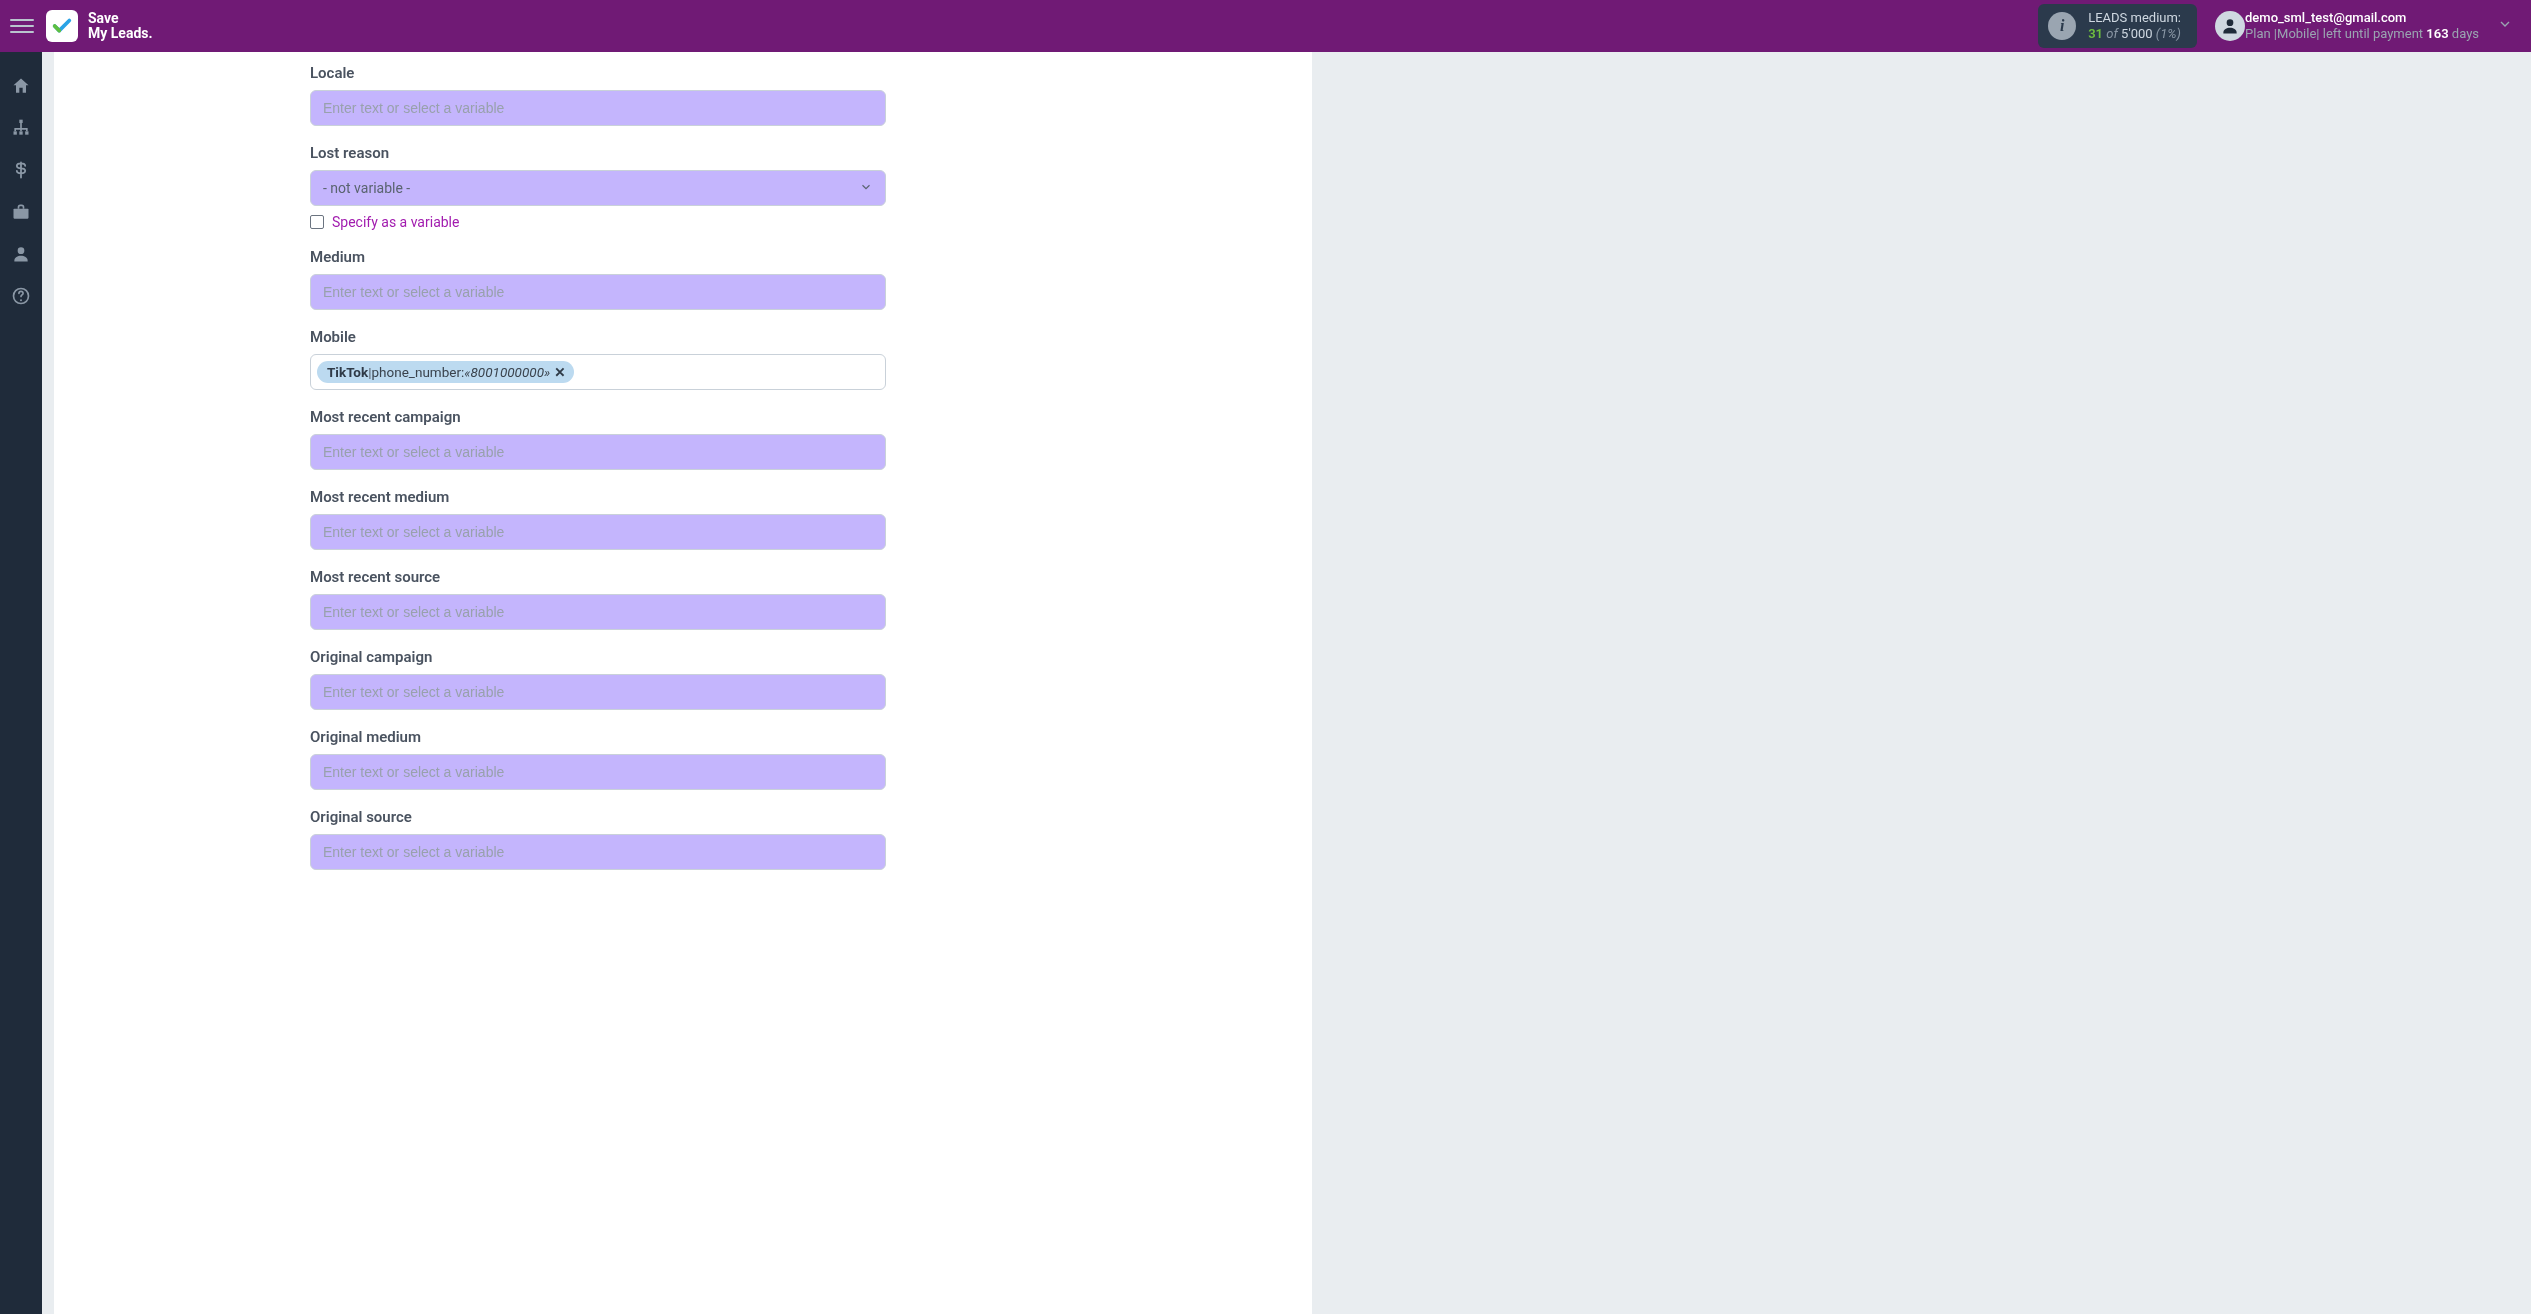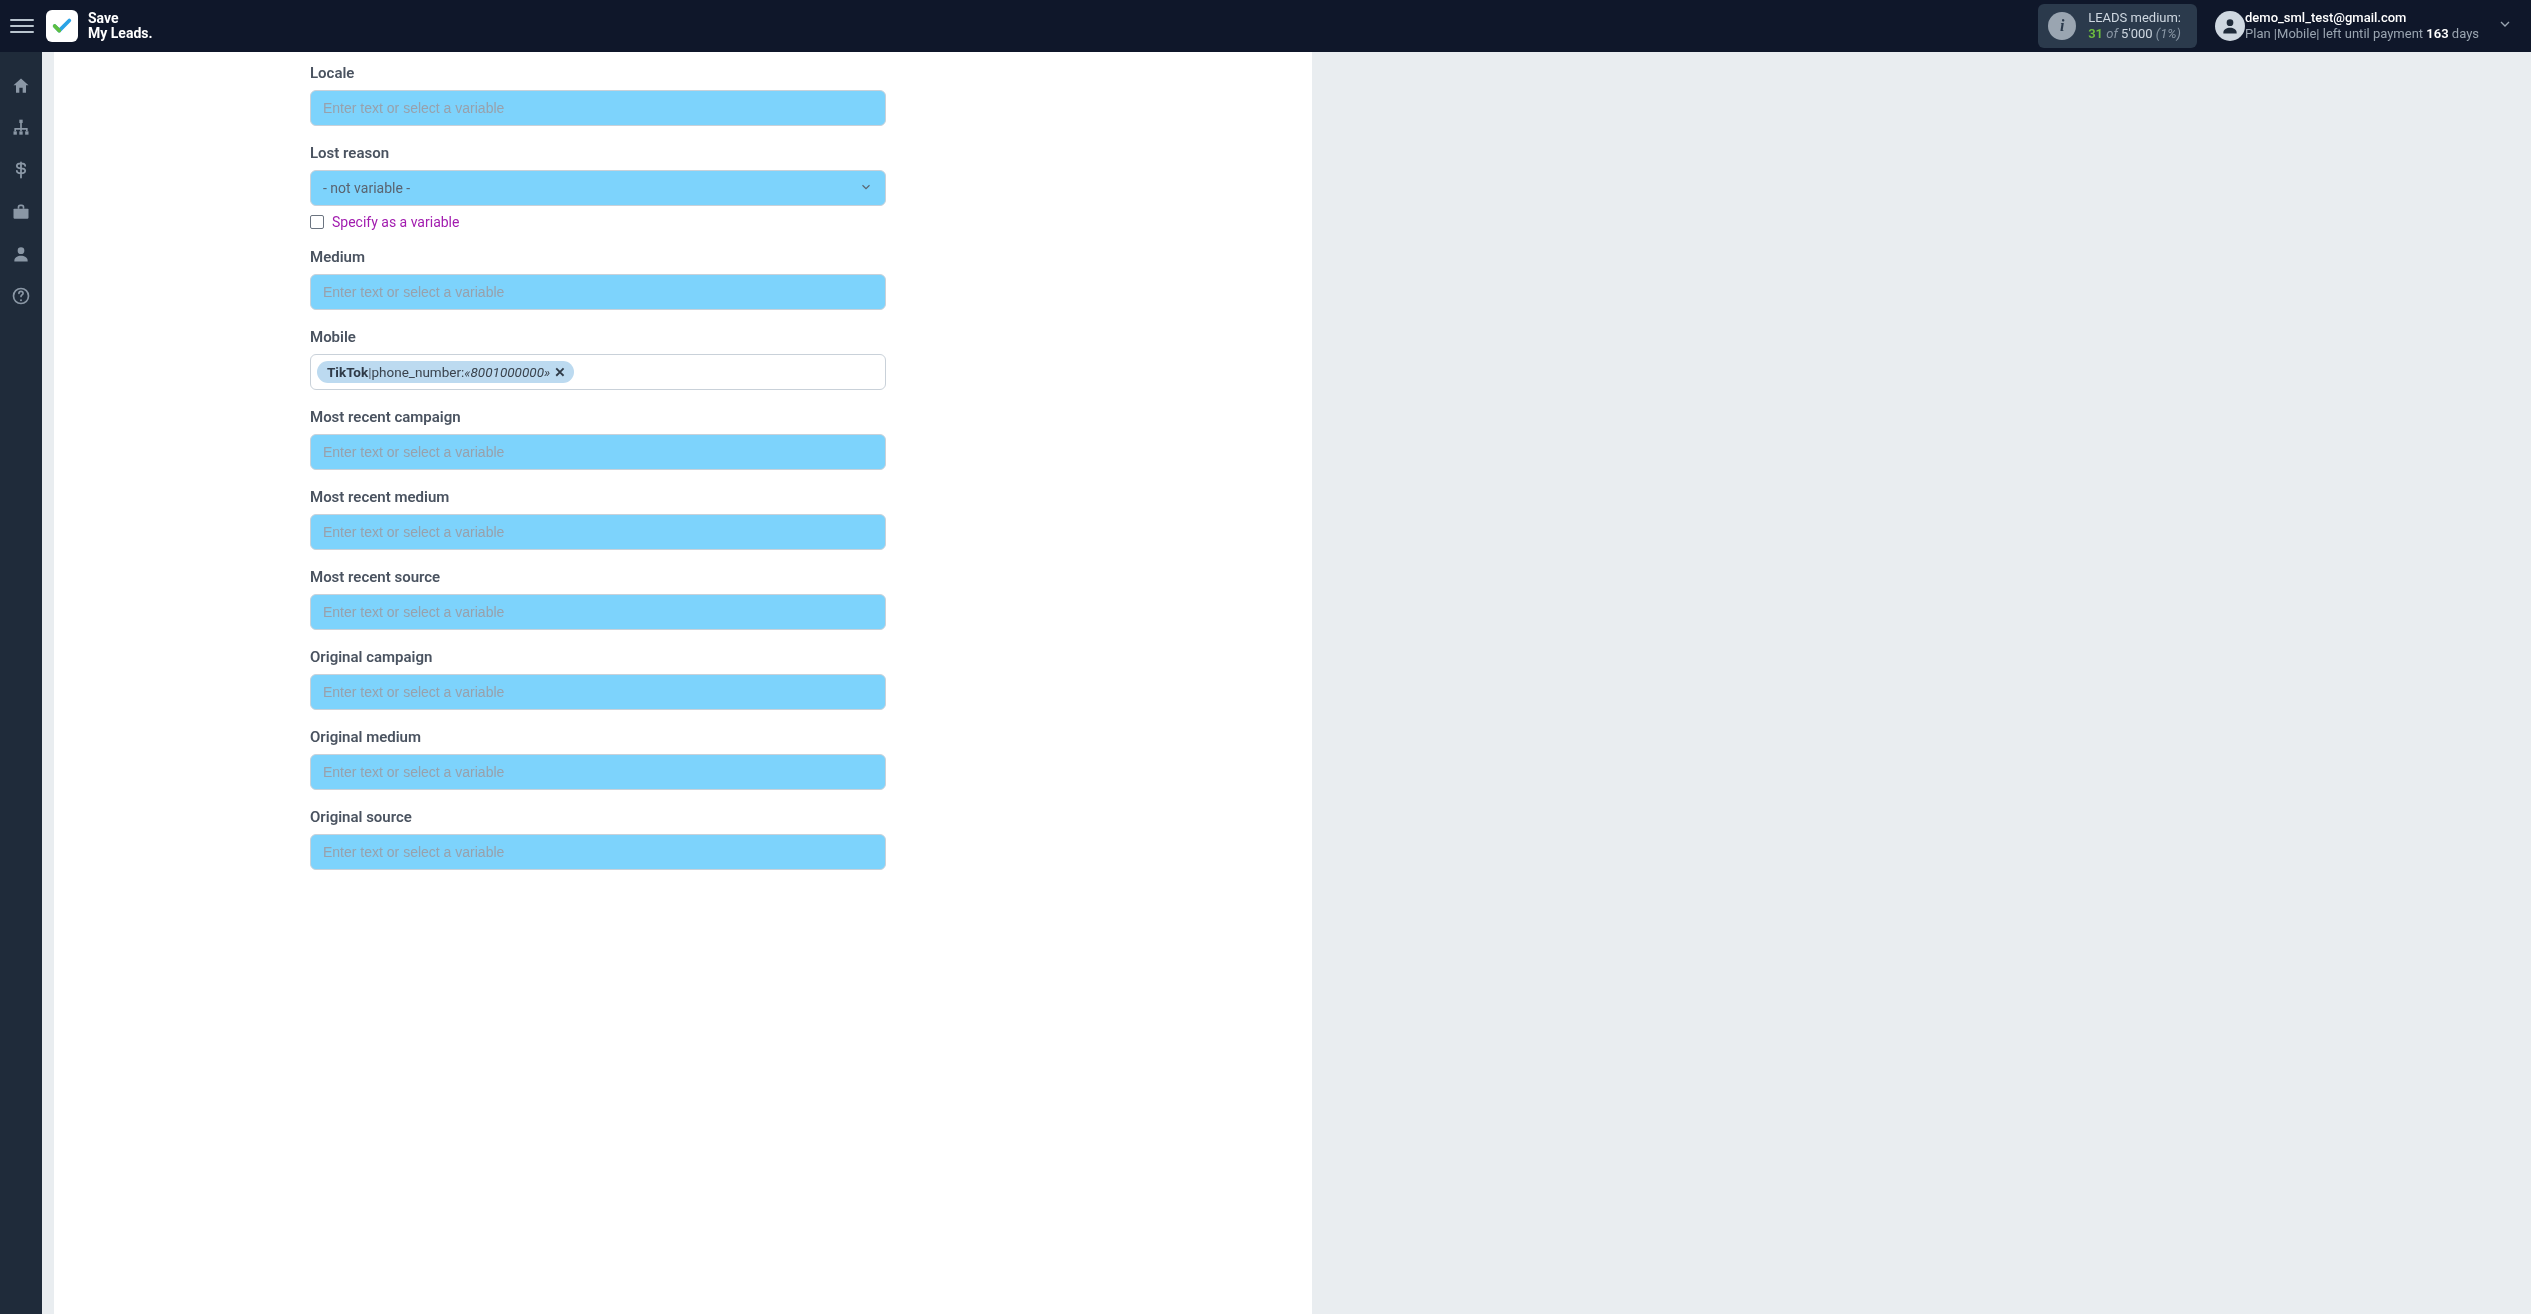--- a/index.html
+++ b/index.html
@@ -8,21 +8,21 @@
       background: #e9edf0;
       color: #2f3a47;
       overflow-x: hidden;
     }
 
     
     .topbar {
       display: flex;
       align-items: center;
       height: 52px;
-      background: #0f172a;
+      background: #701a75;
       color: #fff;
       padding: 0 18px 0 10px;
     }
     .hamburger {
       width: 24px; height: 24px;
       display: flex; flex-direction: column; justify-content: center; gap: 4px;
       margin-right: 12px; cursor: pointer;
     }
     .hamburger span { display: block; height: 2px; background: #b9c4ce; border-radius: 1px; }
 
@@ -94,21 +94,21 @@
       max-width: 576px;
       margin-left: 256px;
     }
 
     .field { margin-bottom: 18px; }
     .field-label {
       font-size: 15px; font-weight: 600; color: #4a5360; margin-bottom: 8px;
     }
     .text-input, .select-input {
       width: 100%; height: 36px; border: 1px solid #c9d1d9; border-radius: 6px;
-      padding: 0 12px; font-size: 14px; color: #2f3a47; background: #7dd3fc;
+      padding: 0 12px; font-size: 14px; color: #2f3a47; background: #c4b5fd;
       display: flex; align-items: center;
     }
     .text-input::placeholder { color: #98a1ac; }
     .select-input { justify-content: space-between; cursor: pointer; color: #5a6470; }
     .select-input .chev svg { width: 14px; height: 14px; stroke: #5a6470; fill: none; stroke-width: 2; }
 
     .checkbox-row {
       display: flex; align-items: center; gap: 8px; margin-top: 8px; font-size: 14px; color: #a21caf; text-align: center;
     }
     .checkbox-box {

